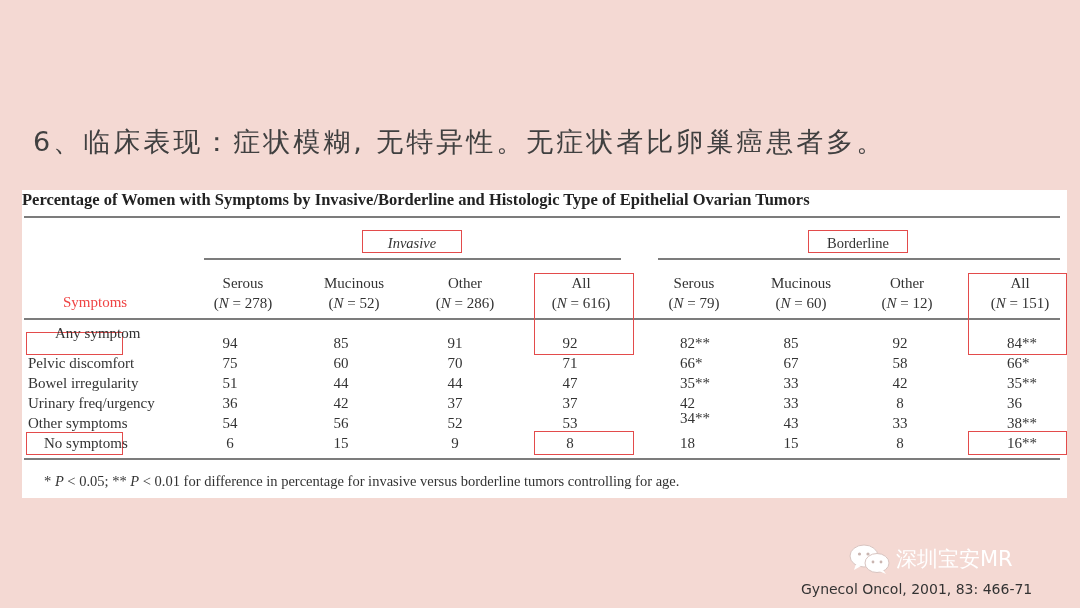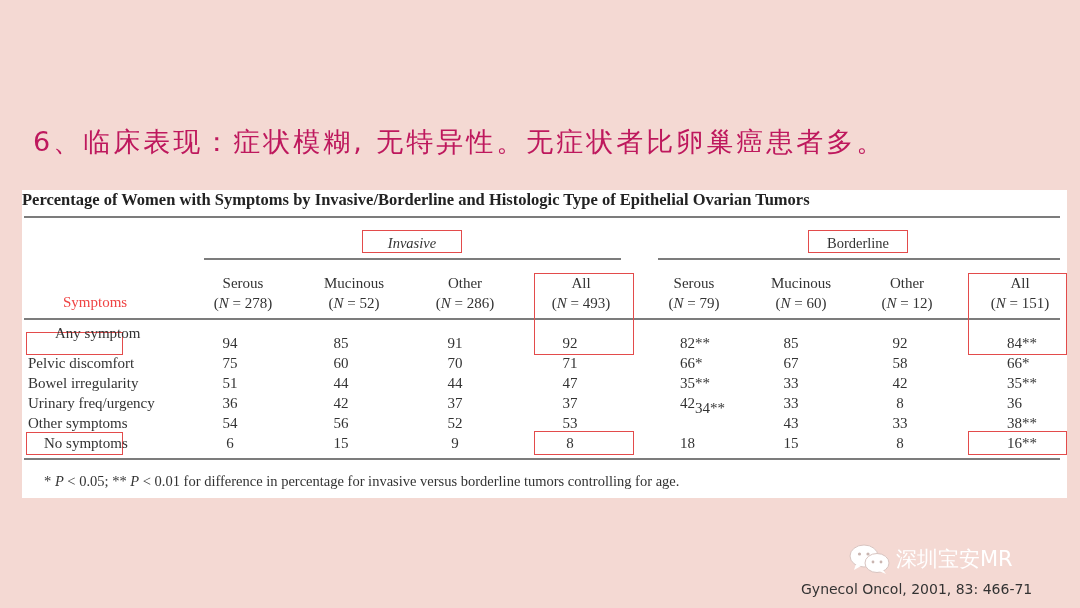--- a/index.html
+++ b/index.html
@@ -1,21 +1,21 @@
 <!DOCTYPE html>
 <html><head>
 <meta charset="utf-8">
 <style>
   * { box-sizing: border-box; margin: 0; padding: 0; }
   html, body { width: 1080px; height: 608px; overflow: hidden; }
   body { background: #f4d9d3; position: relative; font-family: "Liberation Serif", serif; color: #222; }
 
   .slide-title {
     position: absolute; left: 33px; top: 124px;
-    font-family: "DejaVu Sans", sans-serif; font-size: 27px; letter-spacing: 3px; color: #be185d;
+    font-family: "DejaVu Sans", sans-serif; font-size: 27px; letter-spacing: 3px; color: #404040;
     white-space: nowrap;
   }
 
   .panel {
     position: absolute; left: 22px; top: 190px; width: 1045px; height: 308px;
     background: #ffffff;
   }
 
   .tbl-title {
     position: absolute; left: 0; width: 1045px; top: 0px; text-align: left;
@@ -77,21 +77,21 @@
   <div class="colhead" style="left:277px; top:83px;">
     <span>Mucinous</span>
     <span class="n">(<i>N</i> <span>= 52)</span></span>
   </div>
   <div class="colhead" style="left:388px; top:83px;">
     <span>Other</span>
     <span class="n">(<i>N</i> <span>= 286)</span></span>
   </div>
   <div class="colhead" style="left:504px; top:83px;">
     <span>All</span>
-    <span class="n">(<i>N</i> <span>= 493)</span></span>
+    <span class="n">(<i>N</i> <span>= 616)</span></span>
   </div>
   <div class="colhead" style="left:617px; top:83px;">
     <span>Serous</span>
     <span class="n">(<i>N</i> <span>= 79)</span></span>
   </div>
   <div class="colhead" style="left:724px; top:83px;">
     <span>Mucinous</span>
     <span class="n">(<i>N</i> <span>= 60)</span></span>
   </div>
   <div class="colhead" style="left:830px; top:83px;">
@@ -147,21 +147,21 @@
       <div class="cell center" style="top: 203px; left: 518px;">37</div>
       <div class="cell left" style="top: 203px; left: 658px;">42</div>
       <div class="cell center" style="top: 203px; left: 739px;">33</div>
       <div class="cell center" style="top: 203px; left: 848px;">8</div>
       <div class="cell left" style="top: 203px; left: 985px;">36</div>
       <div class="rowlabel" style="top: 223px;">Other symptoms</div>
       <div class="cell center" style="top: 223px; left: 178px;">54</div>
       <div class="cell center" style="top: 223px; left: 289px;">56</div>
       <div class="cell center" style="top: 223px; left: 403px;">52</div>
       <div class="cell center" style="top: 223px; left: 518px;">53</div>
-      <div class="cell left" style="top: 208px; left: 658px; text-align: center;">34**</div>
+      <div class="cell left" style="top: 218px; left: 658px;">34**</div>
       <div class="cell center" style="top: 223px; left: 739px;">43</div>
       <div class="cell center" style="top: 223px; left: 848px;">33</div>
       <div class="cell left" style="top: 223px; left: 985px;">38**</div>
       <div class="rowlabel" style="top: 243px; padding-left: 16px;">No symptoms</div>
       <div class="cell center" style="top: 243px; left: 178px;">6</div>
       <div class="cell center" style="top: 243px; left: 289px;">15</div>
       <div class="cell center" style="top: 243px; left: 403px;">9</div>
       <div class="cell center" style="top: 243px; left: 518px;">8</div>
       <div class="cell left" style="top: 243px; left: 658px;">18</div>
       <div class="cell center" style="top: 243px; left: 739px;">15</div>

